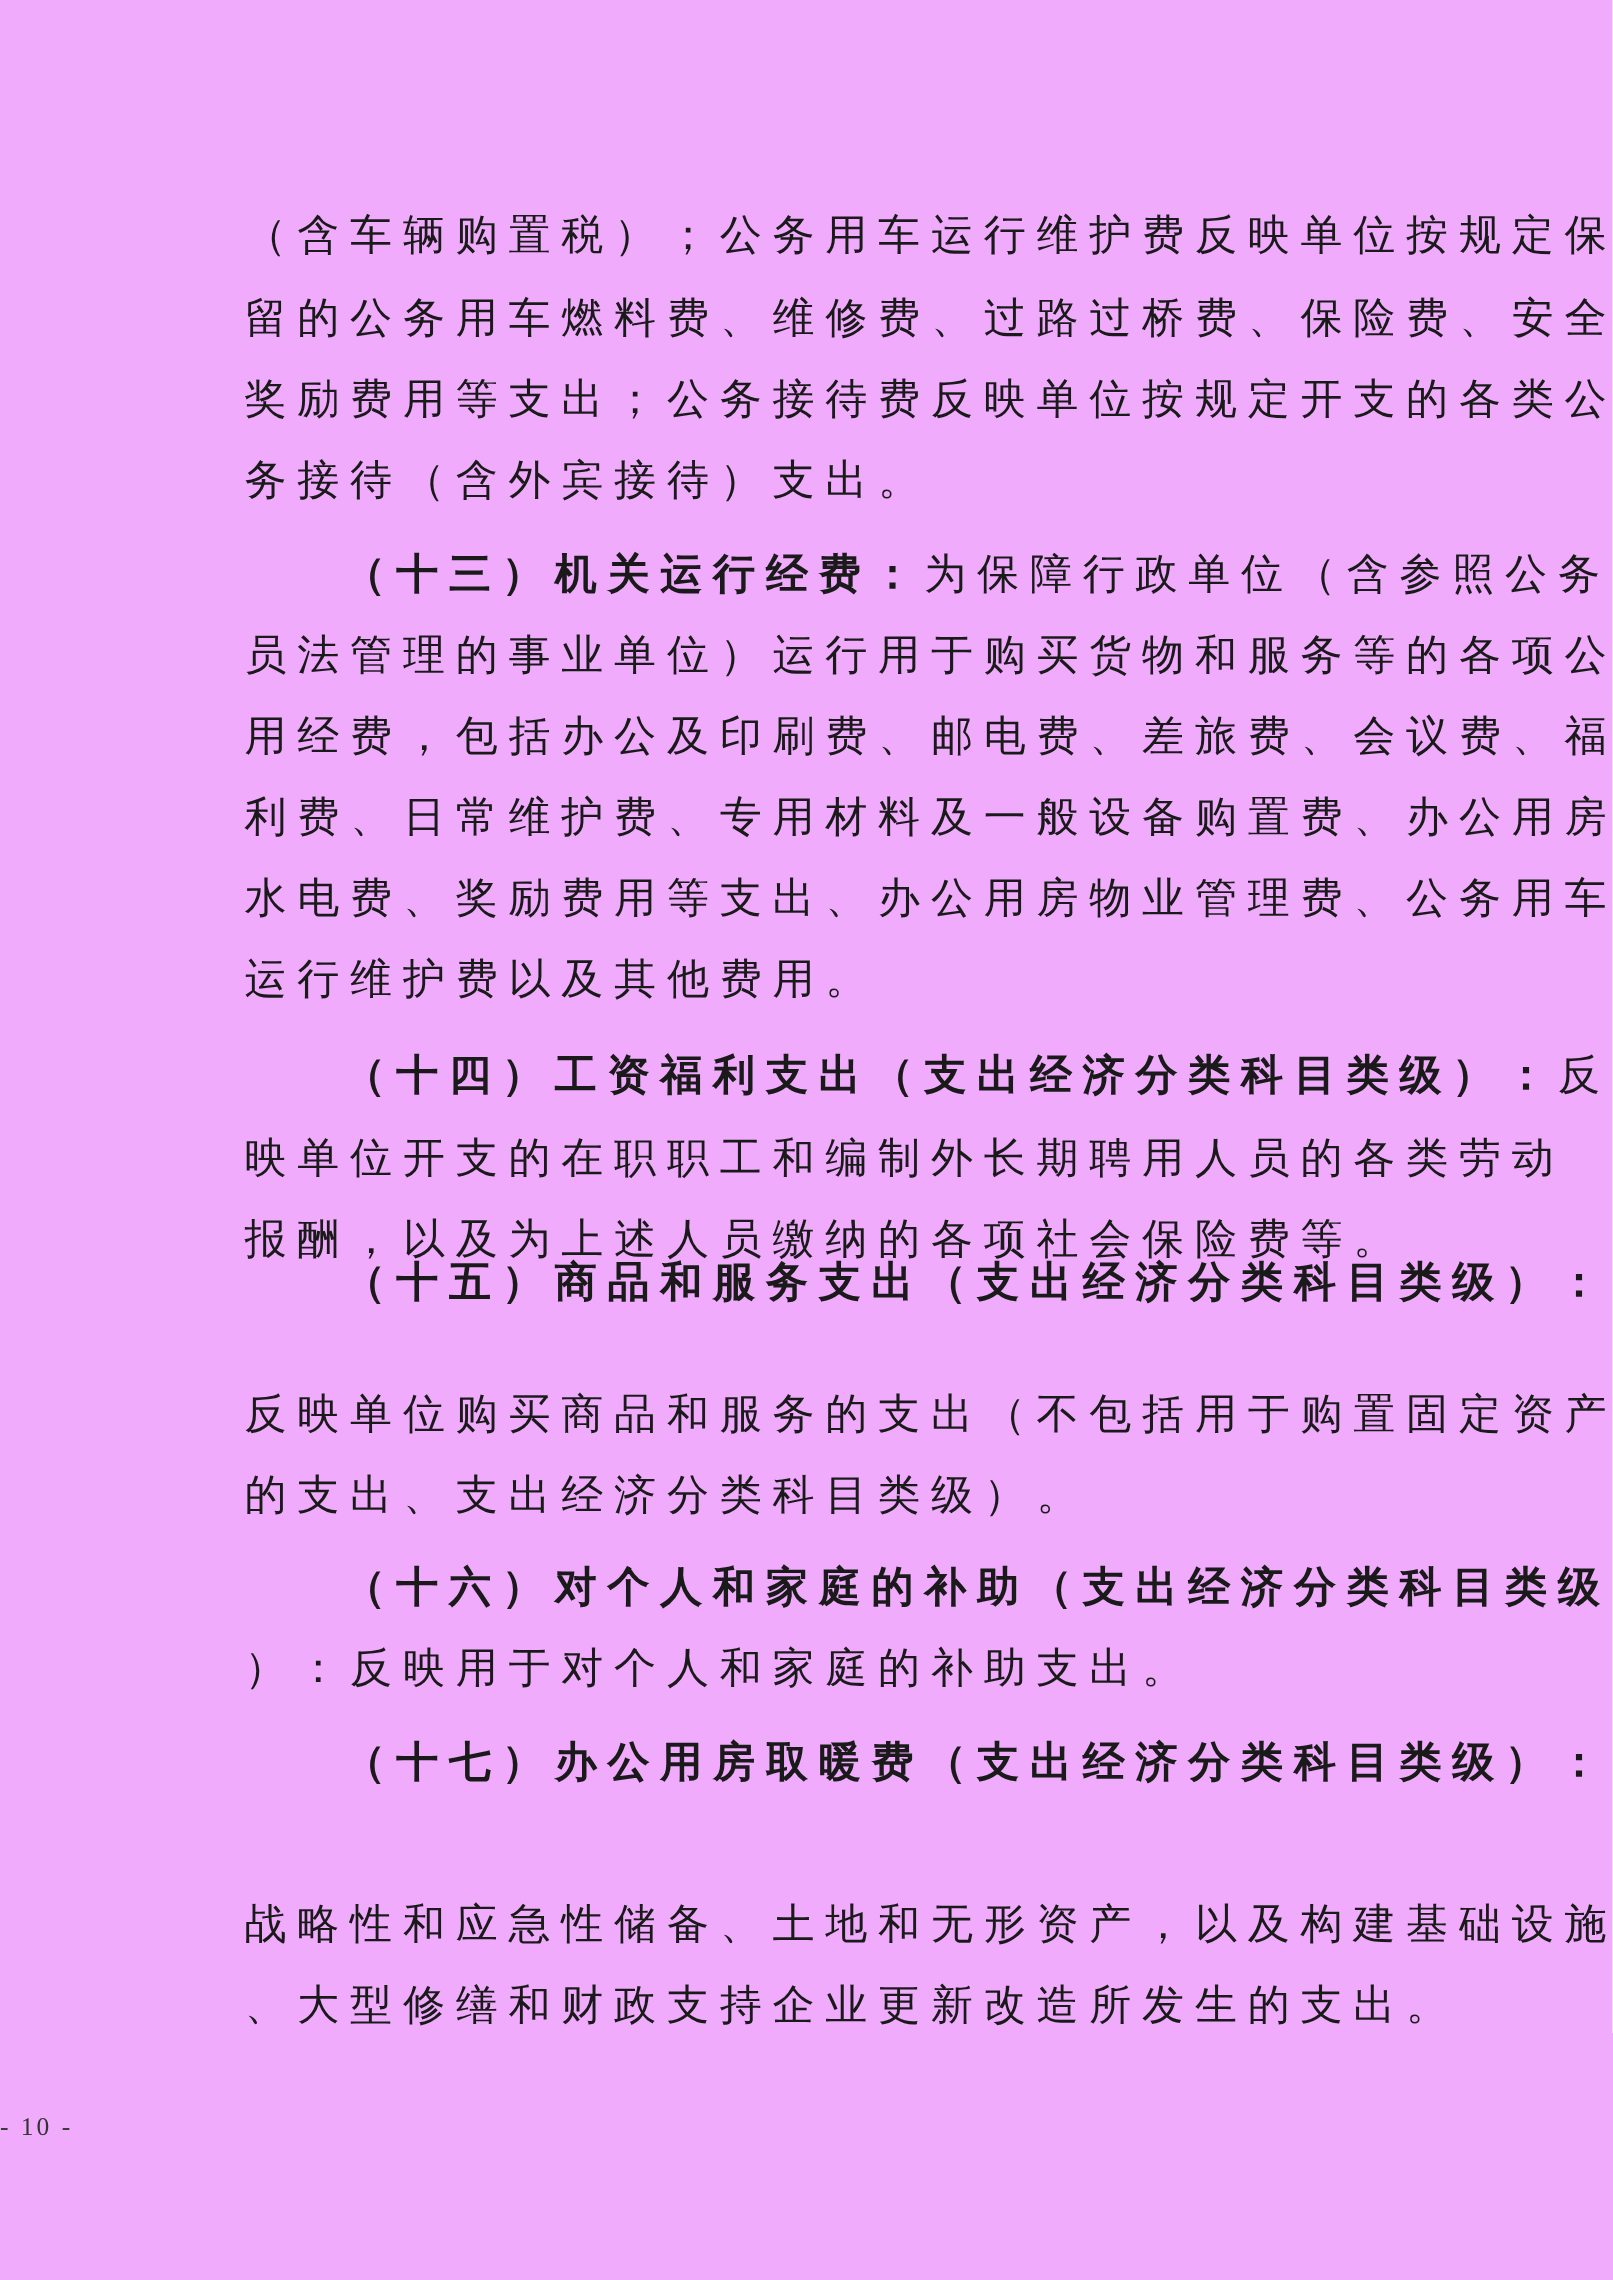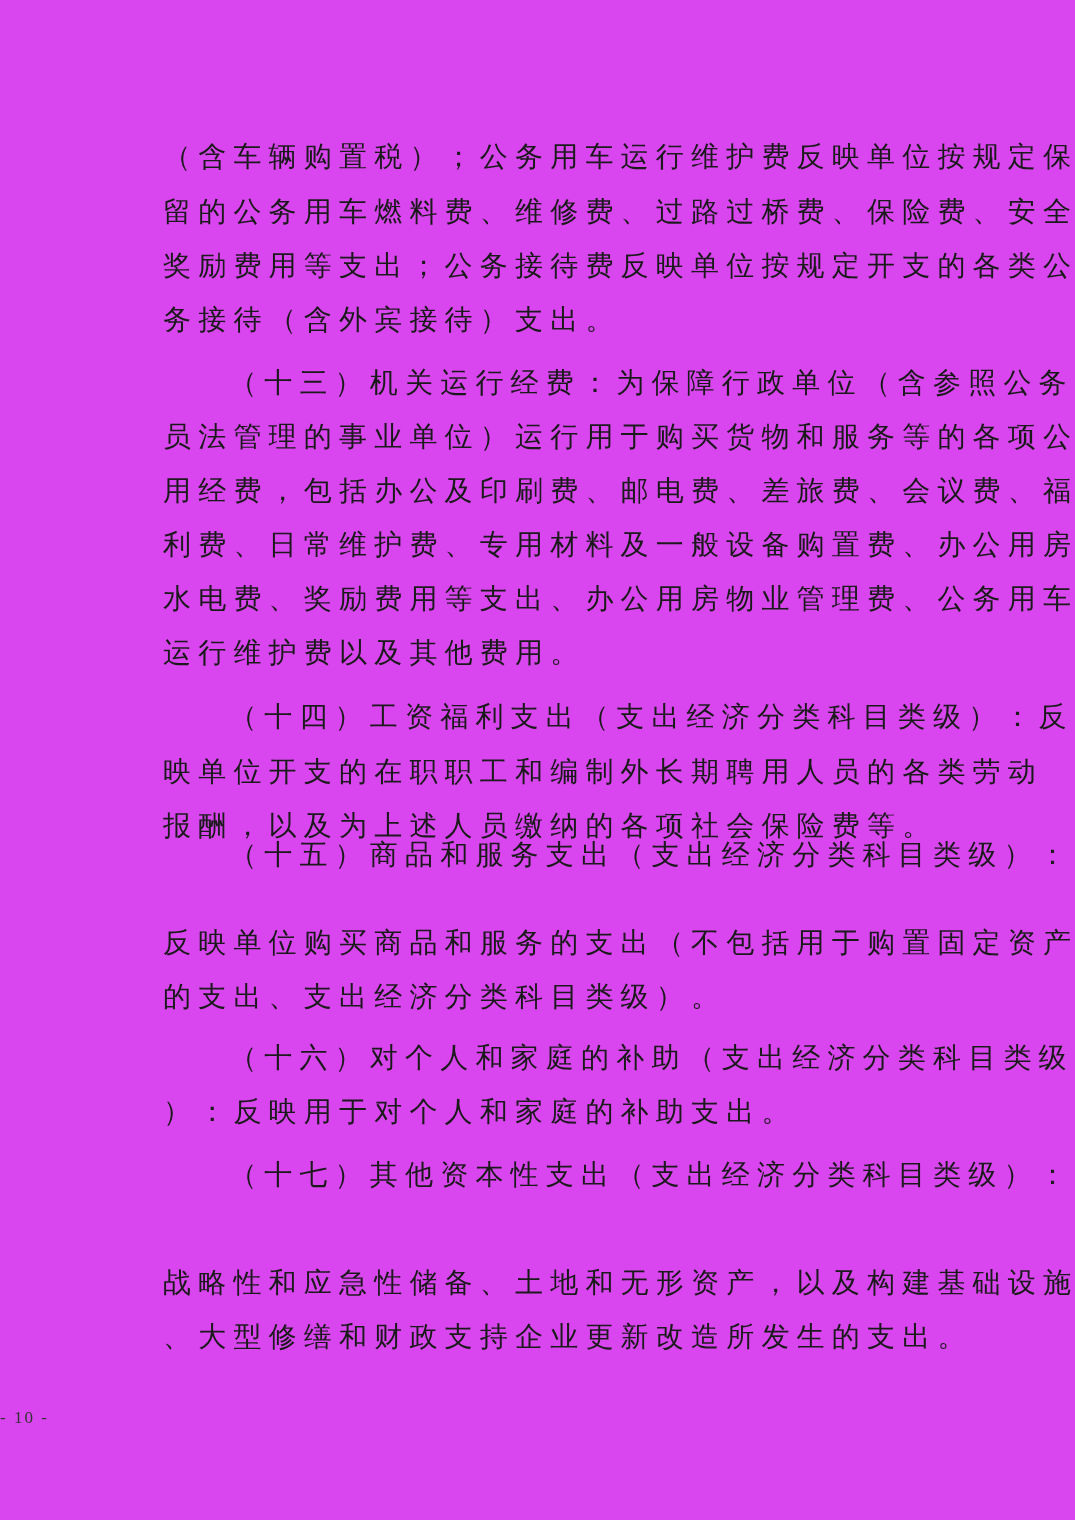--- a/index.html
+++ b/index.html
@@ -1,22 +1,22 @@
 <!DOCTYPE html>
 <html><head>
   <meta charset="utf-8">
   <style>
     html, body { margin: 0; padding: 0; background: #ffffff; }
     body { width: 1075px; height: 1520px; position: relative; overflow: hidden;
            font-family: "DejaVu Serif", "Liberation Serif", serif; color: #1a1a1a; }
-    .page { position: absolute; left: 0; top: 0; width: 1075px; height: 1520px; background: #d946ef; }
+    .page { position: absolute; left: 0; top: 0; width: 1075px; height: 1520px; background: #f0abfc; }
     .line { position: absolute; left: 163px; width: 760px; height: 40px; line-height: 40px;
             font-size: 28px; letter-spacing: 7.2px; white-space: nowrap; }
     .indent { left: 229px; }
-    .heading { font-weight: normal; }
+    .heading { font-weight: bold; }
     .page-num { position: absolute; left: 0; width: 1075px; top: 1408px; 
                 font-family: "Liberation Serif", serif; font-size: 17px; color: #333; letter-spacing: 2px; }
   </style>
 </head>
 <body>
 
 <div class="page">
 
   <div class="line" style="top:137px">（含车辆购置税）；公务用车运行维护费反映单位按规定保</div>
   <div class="line" style="top:192px">留的公务用车燃料费、维修费、过路过桥费、保险费、安全</div>
@@ -38,18 +38,18 @@
   <div class="line" style="top:752px">映单位开支的在职职工和编制外长期聘用人员的各类劳动</div>
   <div class="line" style="top:806px">报酬，以及为上述人员缴纳的各项社会保险费等。</div>
 
   <div class="line indent heading" style="top:835px; width:700px">（十五）商品和服务支出（支出经济分类科目类级）：</div>
   <div class="line" style="top:923px">反映单位购买商品和服务的支出（不包括用于购置固定资产</div>
   <div class="line" style="top:977px">的支出、支出经济分类科目类级）。</div>
 
   <div class="line indent heading" style="top:1038px; width:700px">（十六）对个人和家庭的补助（支出经济分类科目类级</div>
   <div class="line" style="top:1092px">）：反映用于对个人和家庭的补助支出。</div>
 
-  <div class="line indent heading" style="top:1155px; width:700px">（十七）其他资本性支出（支出经济分类科目类级）：</div>
+  <div class="line indent heading" style="top:1155px; width:700px">（十七）办公用房取暖费（支出经济分类科目类级）：</div>
   <div class="line" style="top:1263px">战略性和应急性储备、土地和无形资产，以及构建基础设施</div>
   <div class="line" style="top:1317px">、大型修缮和财政支持企业更新改造所发生的支出。</div>
 
   <div class="page-num">- 10 -</div>
 </div>
 
 </body></html>

